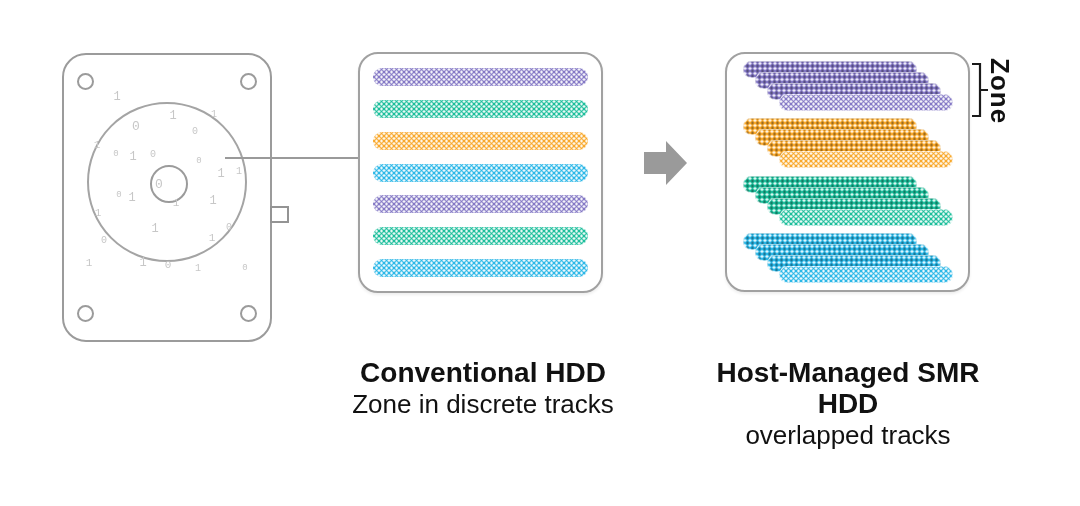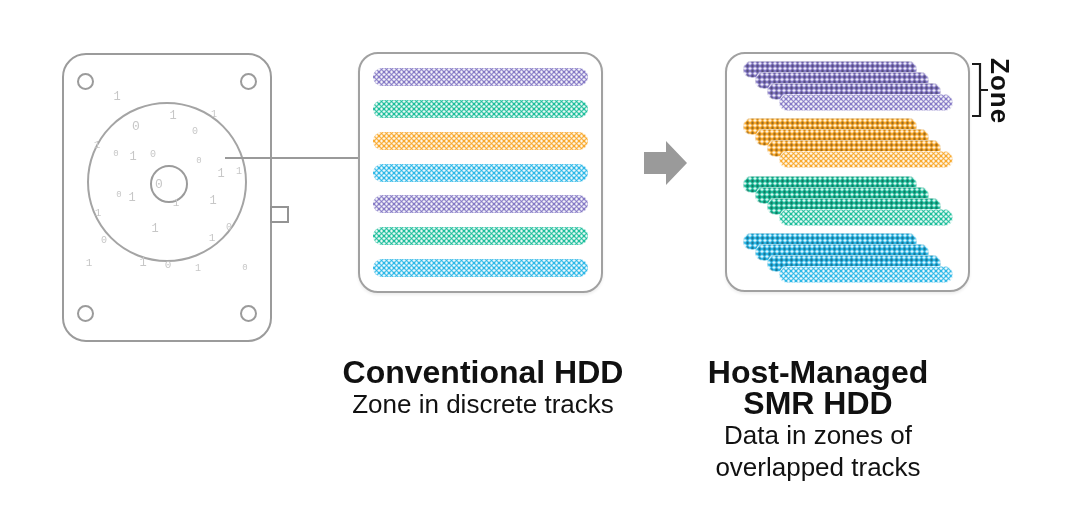--- a/index.html
+++ b/index.html
@@ -56,22 +56,22 @@
   .arrow{position:absolute;left:644px;top:141px;}
   
   .bracket{position:absolute;left:971px;top:62px;}
   .zone-label{
     position:absolute;left:984px;top:58px;height:66px;
     writing-mode:vertical-rl;font-weight:bold;font-size:26px;letter-spacing:1px;color:#111;
   }
   
   .caption{position:absolute;top:357px;width:300px;text-align:center;}
   .caption.left{left:333px;}
-  .caption.right{left:668px;}
-  .cap-title{font-weight:bold;font-size:32px;line-height:31px;}
+  .caption.right{left:698px;}
+  .cap-title{font-weight:bold;font-size:28px;line-height:31px;}
   .cap-sub{font-size:26px;line-height:32px;}
 </style>
 </head>
 <body>
 
 <div class="stage">
 
   <div class="hdd">
     <div class="screw tl"></div>
     <div class="screw tr"></div>
@@ -163,17 +163,16 @@
     <path d="M1 2 H9 V54 H1 M9 28 H17" fill="none" stroke="#1a1a1a" stroke-width="2.2"></path>
   </svg>
   <div class="zone-label">Zone</div>
 
   <div class="caption left">
     <div class="cap-title">Conventional HDD</div>
     <div class="cap-sub">Zone in discrete tracks</div>
   </div>
   <div class="caption right">
     <div class="cap-title">Host-Managed SMR HDD</div>
-    <div class="cap-sub">Data in zones of</div>
     <div class="cap-sub">overlapped tracks</div>
   </div>
 
 </div>
 
 </body></html>

